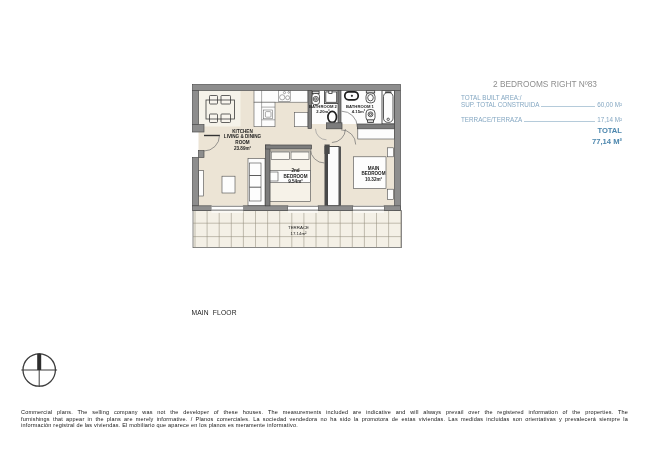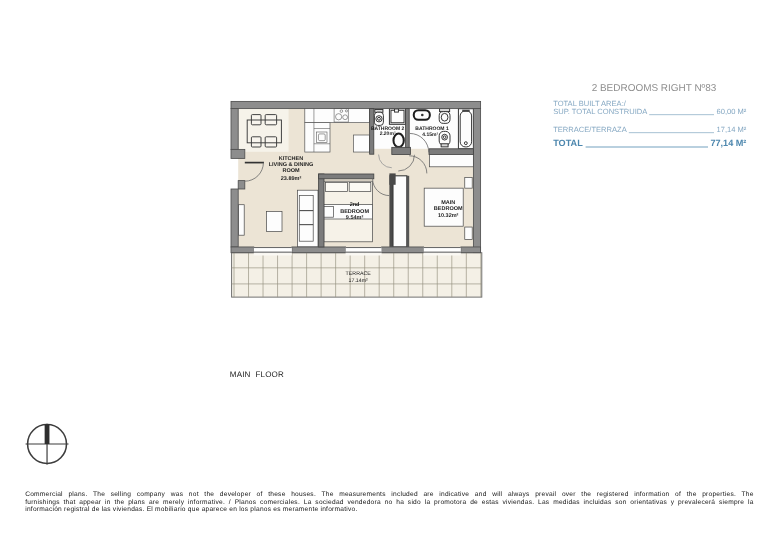--- a/index.html
+++ b/index.html
@@ -235,33 +235,33 @@
 
   <g>
     <circle cx="39.2" cy="370" r="16.2" fill="none" stroke="#3d3d3d" stroke-width="1.3"></circle>
     <line x1="21.3" y1="370" x2="57.1" y2="370" stroke="#3d3d3d" stroke-width="1"></line>
     <line x1="39.2" y1="353.2" x2="39.2" y2="387" stroke="#3d3d3d" stroke-width="1"></line>
     <rect x="37.2" y="353.6" width="4" height="16.4" fill="#2e2e2e"></rect>
   </g>
 </svg>
 
 <div class="abs" id="panel">
-  <div class="t1" style="margin-top:0;letter-spacing:0;">2 BEDROOMS RIGHT Nº83</div>
+  <div class="t1" style="margin-top:11px;letter-spacing:0;">2 BEDROOMS RIGHT Nº83</div>
   <div id="rows" style="margin-top:5.2px;">
     <div class="row">
       <span>TOTAL BUILT AREA:/<br>SUP. TOTAL CONSTRUIDA</span>
       <span class="lead"></span>
       <span class="val">60,00 M²</span>
     </div>
     <div class="row" style="margin-top:8px;">
       <span>TERRACE/TERRAZA</span>
       <span class="lead"></span>
       <span class="val">17,14 M²</span>
     </div>
-    <div class="row" style="margin-top:2.5px;color:#4d87ae;font-weight:bold;font-size:7.6px;">
+    <div class="row" style="margin-top:2.5px;color:#4d87ae;font-weight:bold;font-size:7.6px;flex-direction:column;">
       <span>TOTAL</span>
       <span class="lead" style="border-color:#8cb2ca;"></span>
       <span class="val">77,14 M²</span>
     </div>
   </div>
 </div>
 
 <div class="abs" id="mainfloor">MAIN&nbsp;&nbsp;FLOOR</div>
 
 <div class="abs" id="disc">

